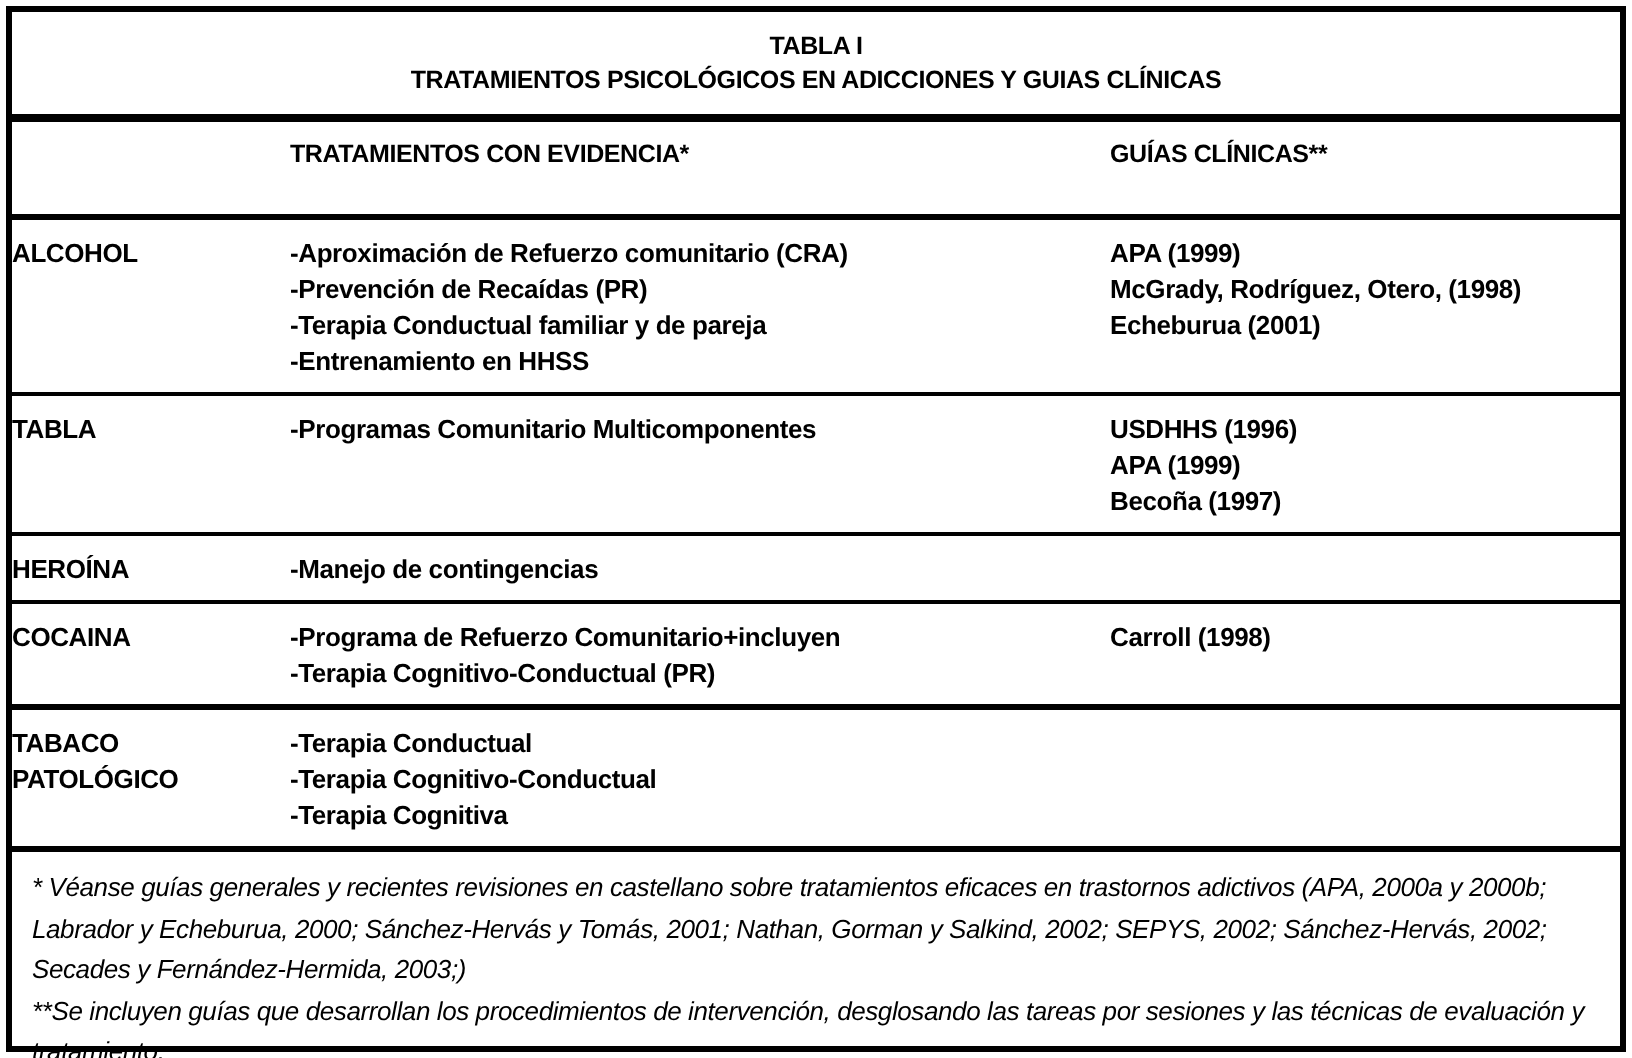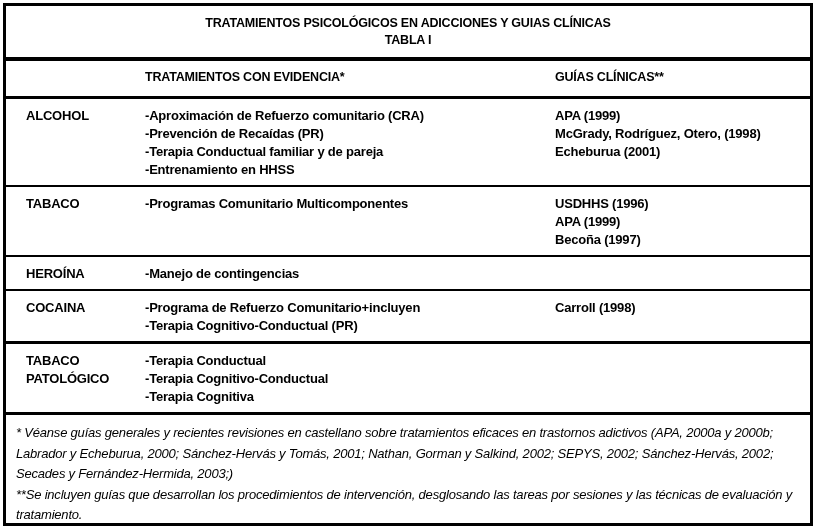--- a/index.html
+++ b/index.html
@@ -39,40 +39,40 @@
     letter-spacing: -0.2px;
   }
   
   .grid {
     display: grid;
     grid-template-columns: 139px 410px 1fr;
   }
   
   .header-row {
     border-bottom: 3px solid #000000;
-    padding: 9px 0 12px 0;
+    padding: 9px 0 23px 0;
   }
   .col-header {
     font-weight: bold;
     font-size: 12.5px;
     letter-spacing: -0.2px;
   }
   
   .body-row {
     border-bottom: 2px solid #000000;
     padding: 8px 0 6px 0;
   }
   .body-row.thick-bottom {
     border-bottom-width: 3px;
   }
   .cell-category {
     font-weight: bold;
     font-size: 13px;
     line-height: 18px;
-    padding-left: 20px;
+    padding-left: 0;
     letter-spacing: -0.2px;
   }
   .cell-lines {
     font-size: 13px;
     line-height: 18px;
     letter-spacing: -0.2px;
     padding-right: 6px;
     font-weight: bold;
   }
   
@@ -88,22 +88,22 @@
     margin: 0;
   }
 </style>
 </head>
 <body>
 
 <div class="page">
   <div class="table-frame">
 
     <div class="title-block">
+      <div class="title-line">TABLA I</div>
       <div class="title-line">TRATAMIENTOS PSICOLÓGICOS EN ADICCIONES Y GUIAS CLÍNICAS</div>
-      <div class="title-line">TABLA I</div>
     </div>
 
     <div class="grid header-row">
       <div></div>
       <div class="col-header">TRATAMIENTOS CON EVIDENCIA*</div>
       <div class="col-header">GUÍAS CLÍNICAS**</div>
     </div>
 
     <div class="grid body-row">
       <div class="cell-category">ALCOHOL</div>
@@ -114,21 +114,21 @@
         <div>-Entrenamiento en HHSS</div>
       </div>
       <div class="cell-lines">
         <div>APA (1999)</div>
         <div>McGrady, Rodríguez, Otero, (1998)</div>
         <div>Echeburua (2001)</div>
       </div>
     </div>
 
     <div class="grid body-row">
-      <div class="cell-category">TABACO</div>
+      <div class="cell-category">TABLA</div>
       <div class="cell-lines">
         <div>-Programas Comunitario Multicomponentes</div>
       </div>
       <div class="cell-lines">
         <div>USDHHS (1996)</div>
         <div>APA (1999)</div>
         <div>Becoña (1997)</div>
       </div>
     </div>
 

